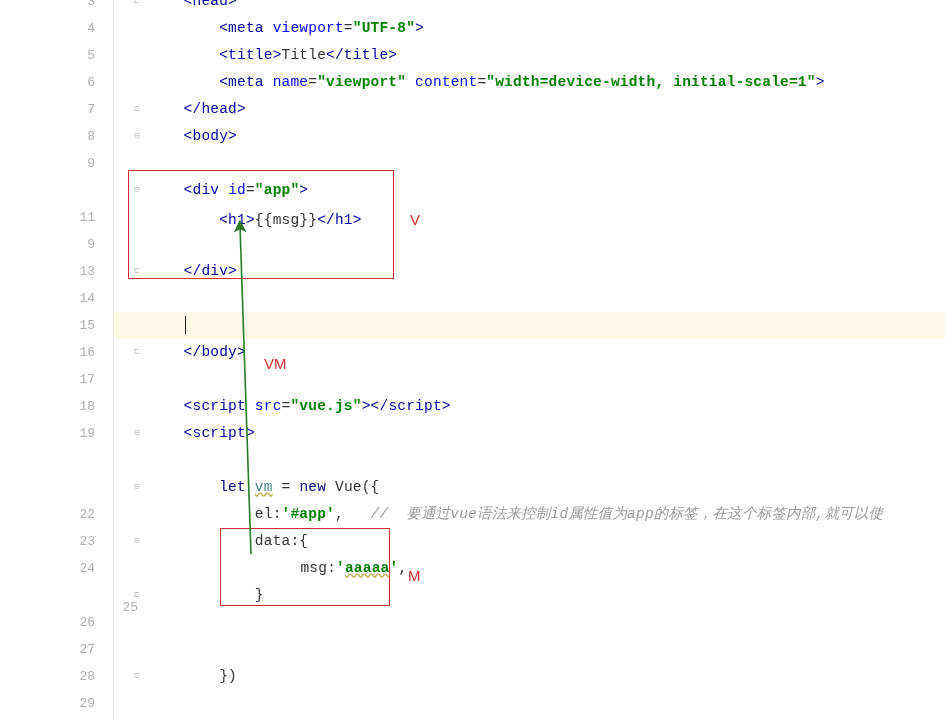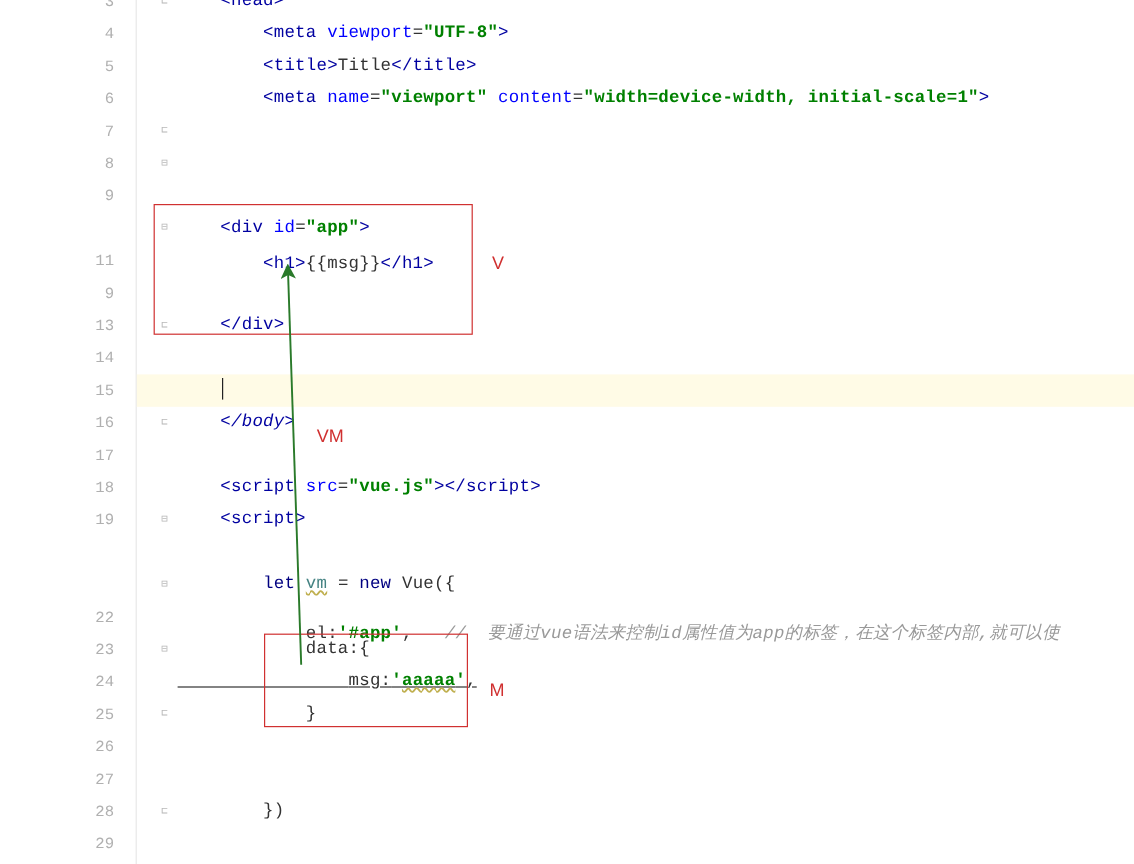--- a/index.html
+++ b/index.html
@@ -120,57 +120,59 @@
       <div class="gutter-line" style="position: absolute; top: 258px; width: 100%;">13</div>
       <div class="gutter-line" style="position: absolute; top: 285px; width: 100%;">14</div>
       <div class="gutter-line" style="position: absolute; top: 312px; width: 100%;">15</div>
       <div class="gutter-line" style="position: absolute; top: 339px; width: 100%;">16</div>
       <div class="gutter-line" style="position: absolute; top: 366px; width: 100%;">17</div>
       <div class="gutter-line" style="position: absolute; top: 393px; width: 100%;">18</div>
       <div class="gutter-line" style="position: absolute; top: 420px; width: 100%;">19</div>
       <div class="gutter-line" style="position: absolute; top: 501px; width: 100%; font-family: Liberation Mono, monospace;">22</div>
       <div class="gutter-line" style="position: absolute; top: 528px; width: 100%;">23</div>
       <div class="gutter-line" style="position: absolute; top: 555px; width: 100%;">24</div>
-      <div class="gutter-line" style="position: absolute; top: 582px; width: 100%;">25</div>
+      <div class="gutter-line" style="position: absolute; top: 594px; width: 100%; margin-left: 43px;">25</div>
       <div class="gutter-line" style="position: absolute; top: 609px; width: 100%;">26</div>
       <div class="gutter-line" style="position: absolute; top: 636px; width: 100%;">27</div>
       <div class="gutter-line" style="position: absolute; top: 663px; width: 100%;">28</div>
       <div class="gutter-line" style="position: absolute; top: 690px; width: 100%;">29</div>
     </div>
 
   <div class="code-area" id="codearea">
       <div class="code-line" style="position: absolute; top: -12px; left: 0px; right: 0px;">    <span class="tag">&lt;head</span><span class="tag">&gt;</span></div>
       <div class="fold-mark" style="top: -4px;">⊏</div>
       <div class="code-line" style="position: absolute; top: 15px; left: 0px; right: 0px;">        <span class="tag">&lt;meta </span><span class="attr">viewport</span><span class="op">=</span><span class="val">"UTF-8"</span><span class="tag">&gt;</span></div>
       <div class="code-line" style="position: absolute; top: 42px; left: 0px; right: 0px;">        <span class="tag">&lt;title&gt;</span><span class="txt">Title</span><span class="tag">&lt;/title&gt;</span></div>
       <div class="code-line" style="position: absolute; top: 69px; left: 0px; right: 0px;">        <span class="tag">&lt;meta </span><span class="attr">name</span><span class="op">=</span><span class="val">"viewport"</span> <span class="attr">content</span><span class="op">=</span><span class="val">"width=device-width, initial-scale=1"</span><span class="tag">&gt;</span></div>
+      <div class="code-line" style="position: absolute; top: 96px; left: 0px; right: 0px;">    <span class="tag">&lt;/head&gt;</span></div>
       <div class="fold-mark" style="top: 104px;">⊏</div>
+      <div class="code-line" style="position: absolute; top: 123px; left: 0px; right: 0px;">    <span class="tag">&lt;body&gt;</span></div>
       <div class="fold-mark" style="top: 131px;">⊟</div>
       <div class="code-line" style="position: absolute; top: 150px; left: 0px; right: 0px;"></div>
       <div class="code-line" style="position: absolute; top: 177px; left: 0px; right: 0px;">    <span class="tag">&lt;div </span><span class="attr">id</span><span class="op">=</span><span class="val">"app"</span><span class="tag">&gt;</span></div>
       <div class="fold-mark" style="top: 185px;">⊟</div>
       <div class="code-line" style="position: absolute; top: 207px; left: 0px; right: 0px;">        <span class="tag">&lt;h1&gt;</span><span class="txt">{{msg}}</span><span class="tag">&lt;/h1&gt;</span></div>
       <div class="code-line" style="position: absolute; top: 231px; left: 0px; right: 0px;"></div>
       <div class="code-line" style="position: absolute; top: 258px; left: 0px; right: 0px;">    <span class="tag">&lt;/div&gt;</span></div>
       <div class="fold-mark" style="top: 266px;">⊏</div>
       <div class="code-line" style="position: absolute; top: 285px; left: 0px; right: 0px;"></div>
       <div class="code-line current-line" style="position: absolute; top: 312px; left: 0px; right: 0px;">    <span class="caret"></span></div>
-      <div class="code-line" style="position: absolute; top: 339px; left: 0px; right: 0px; font-style: italic;">    <span class="tag">&lt;/body&gt;</span></div>
+      <div class="code-line" style="position: absolute; top: 339px; left: 0px; right: 0px;">    <span class="tag">&lt;/body&gt;</span></div>
       <div class="fold-mark" style="top: 347px;">⊏</div>
       <div class="code-line" style="position: absolute; top: 366px; left: 0px; right: 0px;"></div>
       <div class="code-line" style="position: absolute; top: 393px; left: 0px; right: 0px;">    <span class="tag">&lt;script </span><span class="attr">src</span><span class="op">=</span><span class="val">"vue.js"</span><span class="tag">&gt;&lt;/script&gt;</span></div>
       <div class="code-line" style="position: absolute; top: 420px; left: 0px; right: 0px;">    <span class="tag">&lt;script&gt;</span></div>
       <div class="fold-mark" style="top: 428px;">⊟</div>
       <div class="code-line" style="position: absolute; top: 447px; left: 0px; right: 0px;"></div>
       <div class="code-line" style="position: absolute; top: 474px; left: 0px; right: 0px;">        <span class="kw">let</span> <span class="varname wavy">vm</span> <span class="op">=</span> <span class="kw">new</span> <span class="txt">Vue({</span></div>
       <div class="fold-mark" style="top: 482px;">⊟</div>
-      <div class="code-line" style="position: absolute; top: 501px; left: 0px; right: 0px; margin-top: 15px;">            <span class="txt">el:</span><span class="str">'#app'</span><span class="txt">,</span>   <span class="cmt">//  要通过vue语法来控制id属性值为app的标签，在这个标签内部,就可以使</span></div>
+      <div class="code-line" style="position: absolute; top: 501px; left: 0px; right: 0px;">            <span class="txt">el:</span><span class="str">'#app'</span><span class="txt">,</span>   <span class="cmt">//  要通过vue语法来控制id属性值为app的标签，在这个标签内部,就可以使</span></div>
       <div class="code-line" style="position: absolute; top: 528px; left: 0px; right: 0px;">            <span class="txt">data:{</span></div>
       <div class="fold-mark" style="top: 536px;">⊟</div>
-      <div class="code-line" style="position: absolute; top: 555px; left: 0px; right: 0px; text-decoration: underline;">                <span class="txt">msg:</span><span class="str">'<span class="wavy">aaaaa</span>'</span><span class="txt">,</span></div>
+      <div class="code-line" style="position: absolute; top: 555px; left: 10px; right: 0px;">                <span class="txt">msg:</span><span class="str">'<span class="wavy">aaaaa</span>'</span><span class="txt">,</span></div>
       <div class="code-line" style="position: absolute; top: 582px; left: 0px; right: 0px;">            <span class="txt">}</span></div>
       <div class="fold-mark" style="top: 590px;">⊏</div>
       <div class="code-line" style="position: absolute; top: 609px; left: 0px; right: 0px;"></div>
       <div class="code-line" style="position: absolute; top: 636px; left: 0px; right: 0px;"></div>
       <div class="code-line" style="position: absolute; top: 663px; left: 0px; right: 0px;">        <span class="txt">})</span></div>
       <div class="fold-mark" style="top: 671px;">⊏</div>
       <div class="code-line" style="position: absolute; top: 690px; left: 0px; right: 0px;"></div>
     </div>
 
   <div class="annotation-box" id="box-v" style="left: 128px; top: 170px; width: 266px; height: 109px;"></div>

